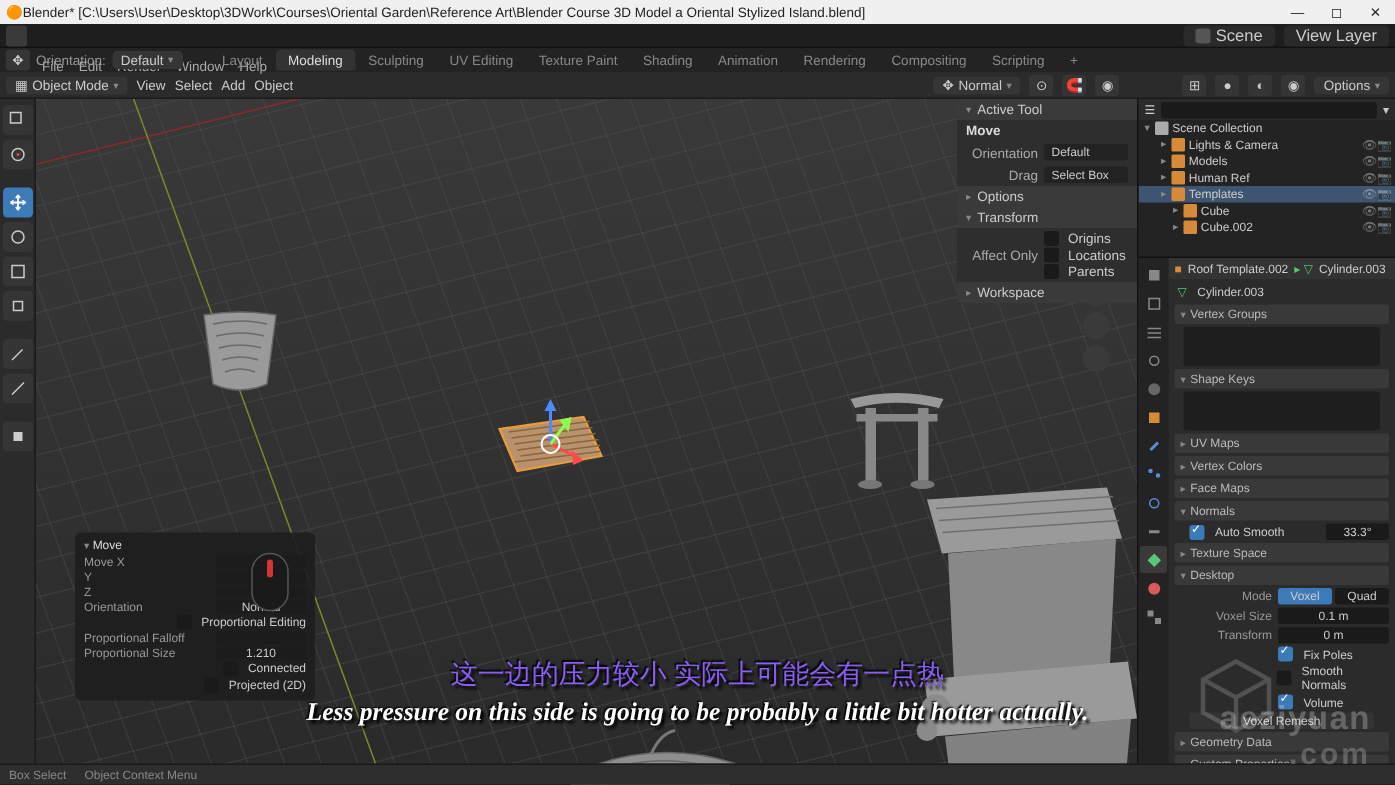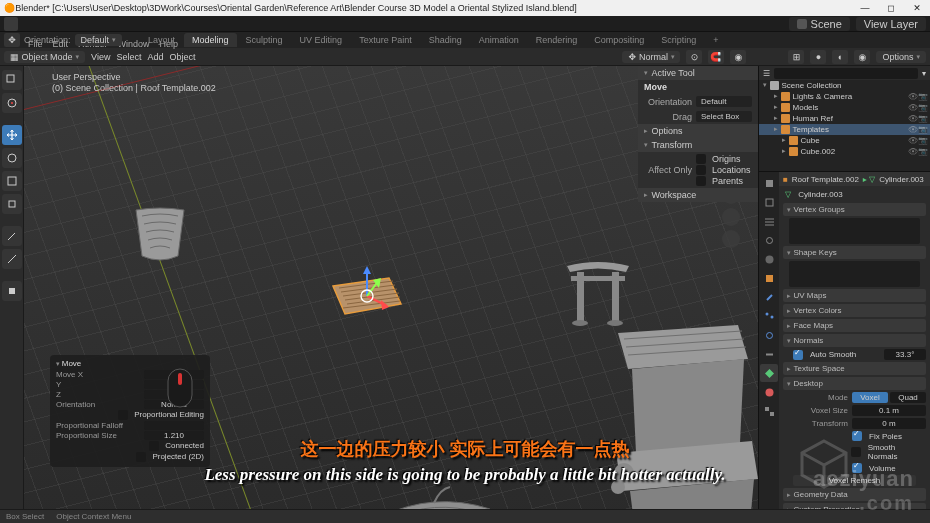--- a/index.html
+++ b/index.html
@@ -95,21 +95,21 @@
 .prop-row .pl { color: #999; width: 55px; text-align: right; font-size: 8px; }
 .prop-row .pv { background: #1a1a1a; border-radius: 2px; padding: 1px 4px; flex: 1; text-align: center; font-size: 8px; }
 .check { width: 10px; height: 10px; background: #3d7bb8; border-radius: 2px; display: inline-block; margin-right: 3px; position: relative; }
 .check::after { content: "✓"; position: absolute; font-size: 8px; top: -2px; left: 1px; color: #fff; }
 .check.off { background: #1a1a1a; }
 .check.off::after { content: ""; }
 .btn-row { display: flex; gap: 2px; margin: 2px 10px; }
 .btn-row .b { flex: 1; background: #1a1a1a; border-radius: 2px; text-align: center; padding: 1px; font-size: 8px; }
 .btn-row .b.active { background: #3d7bb8; }
 
-.subtitle-cn { position: absolute; bottom: 62px; left: 50%; transform: translateX(-50%); font-size: 18px; font-weight: 700; color: #f97316; text-shadow: 2px 2px 2px #000, -1px -1px 1px #000; white-space: nowrap; z-index: 50; }
+.subtitle-cn { position: absolute; bottom: 62px; left: 50%; transform: translateX(-50%); font-size: 18px; font-weight: 400; color: #8b5cf6; text-shadow: 2px 2px 2px #000, -1px -1px 1px #000; white-space: nowrap; z-index: 50; }
 .subtitle-en { position: absolute; bottom: 38px; left: 50%; transform: translateX(-50%); font-size: 17px; font-weight: 700; font-style: italic; color: #fff; text-shadow: 2px 2px 2px #000, -1px -1px 1px #000; font-family: Georgia, serif; white-space: nowrap; z-index: 50; }
 .watermark { position: absolute; bottom: 8px; right: 16px; z-index: 50; text-align: right; }
 .watermark .wm1 { font-size: 22px; font-weight: 700; color: rgba(255,255,255,.25); letter-spacing: 1px; }
 .watermark .wm2 { font-size: 20px; font-weight: 700; color: rgba(255,255,255,.22); letter-spacing: 2px; }
 .watermark .cube { position: absolute; right: 62px; bottom: 24px; opacity: .18; }
 
 .tri { font-size: 7px; color: #888; }
 </style>
 </head>
 <body>
@@ -239,24 +239,20 @@
           <rect x="3" y="3" width="6" height="6" fill="#ccc"></rect>
         </svg>
       </div>
   </div>
 
   <div class="viewport">
     <div class="grid"></div>
     <div class="xaxis"></div>
     <div class="yaxis"></div>
 
-    <div class="vp-label">
-      <div>User Perspective</div>
-      <div>(0) Scene Collection | Roof Template.002</div>
-    </div>
 
     <div class="objects">
 
       <svg class="roof-left" viewBox="0 0 52 58">
         <path d="M2 4 Q26 0 50 4 L44 50 Q26 58 8 50 Z" fill="#9a9a9a" stroke="#666"></path>
         <path d="M8 10 Q26 6 44 10 M10 18 Q26 14 42 18 M12 26 Q26 22 40 26 M14 34 Q26 30 38 34 M16 42 Q26 38 36 42" stroke="#6a6a6a" fill="none"></path>
       </svg>
 
       <svg class="roof-piece" viewBox="0 0 75 42">
         <polygon points="4,10 60,2 72,28 16,38" fill="#b8926a" stroke="#e89c3c" stroke-width="1.5"></polygon>

